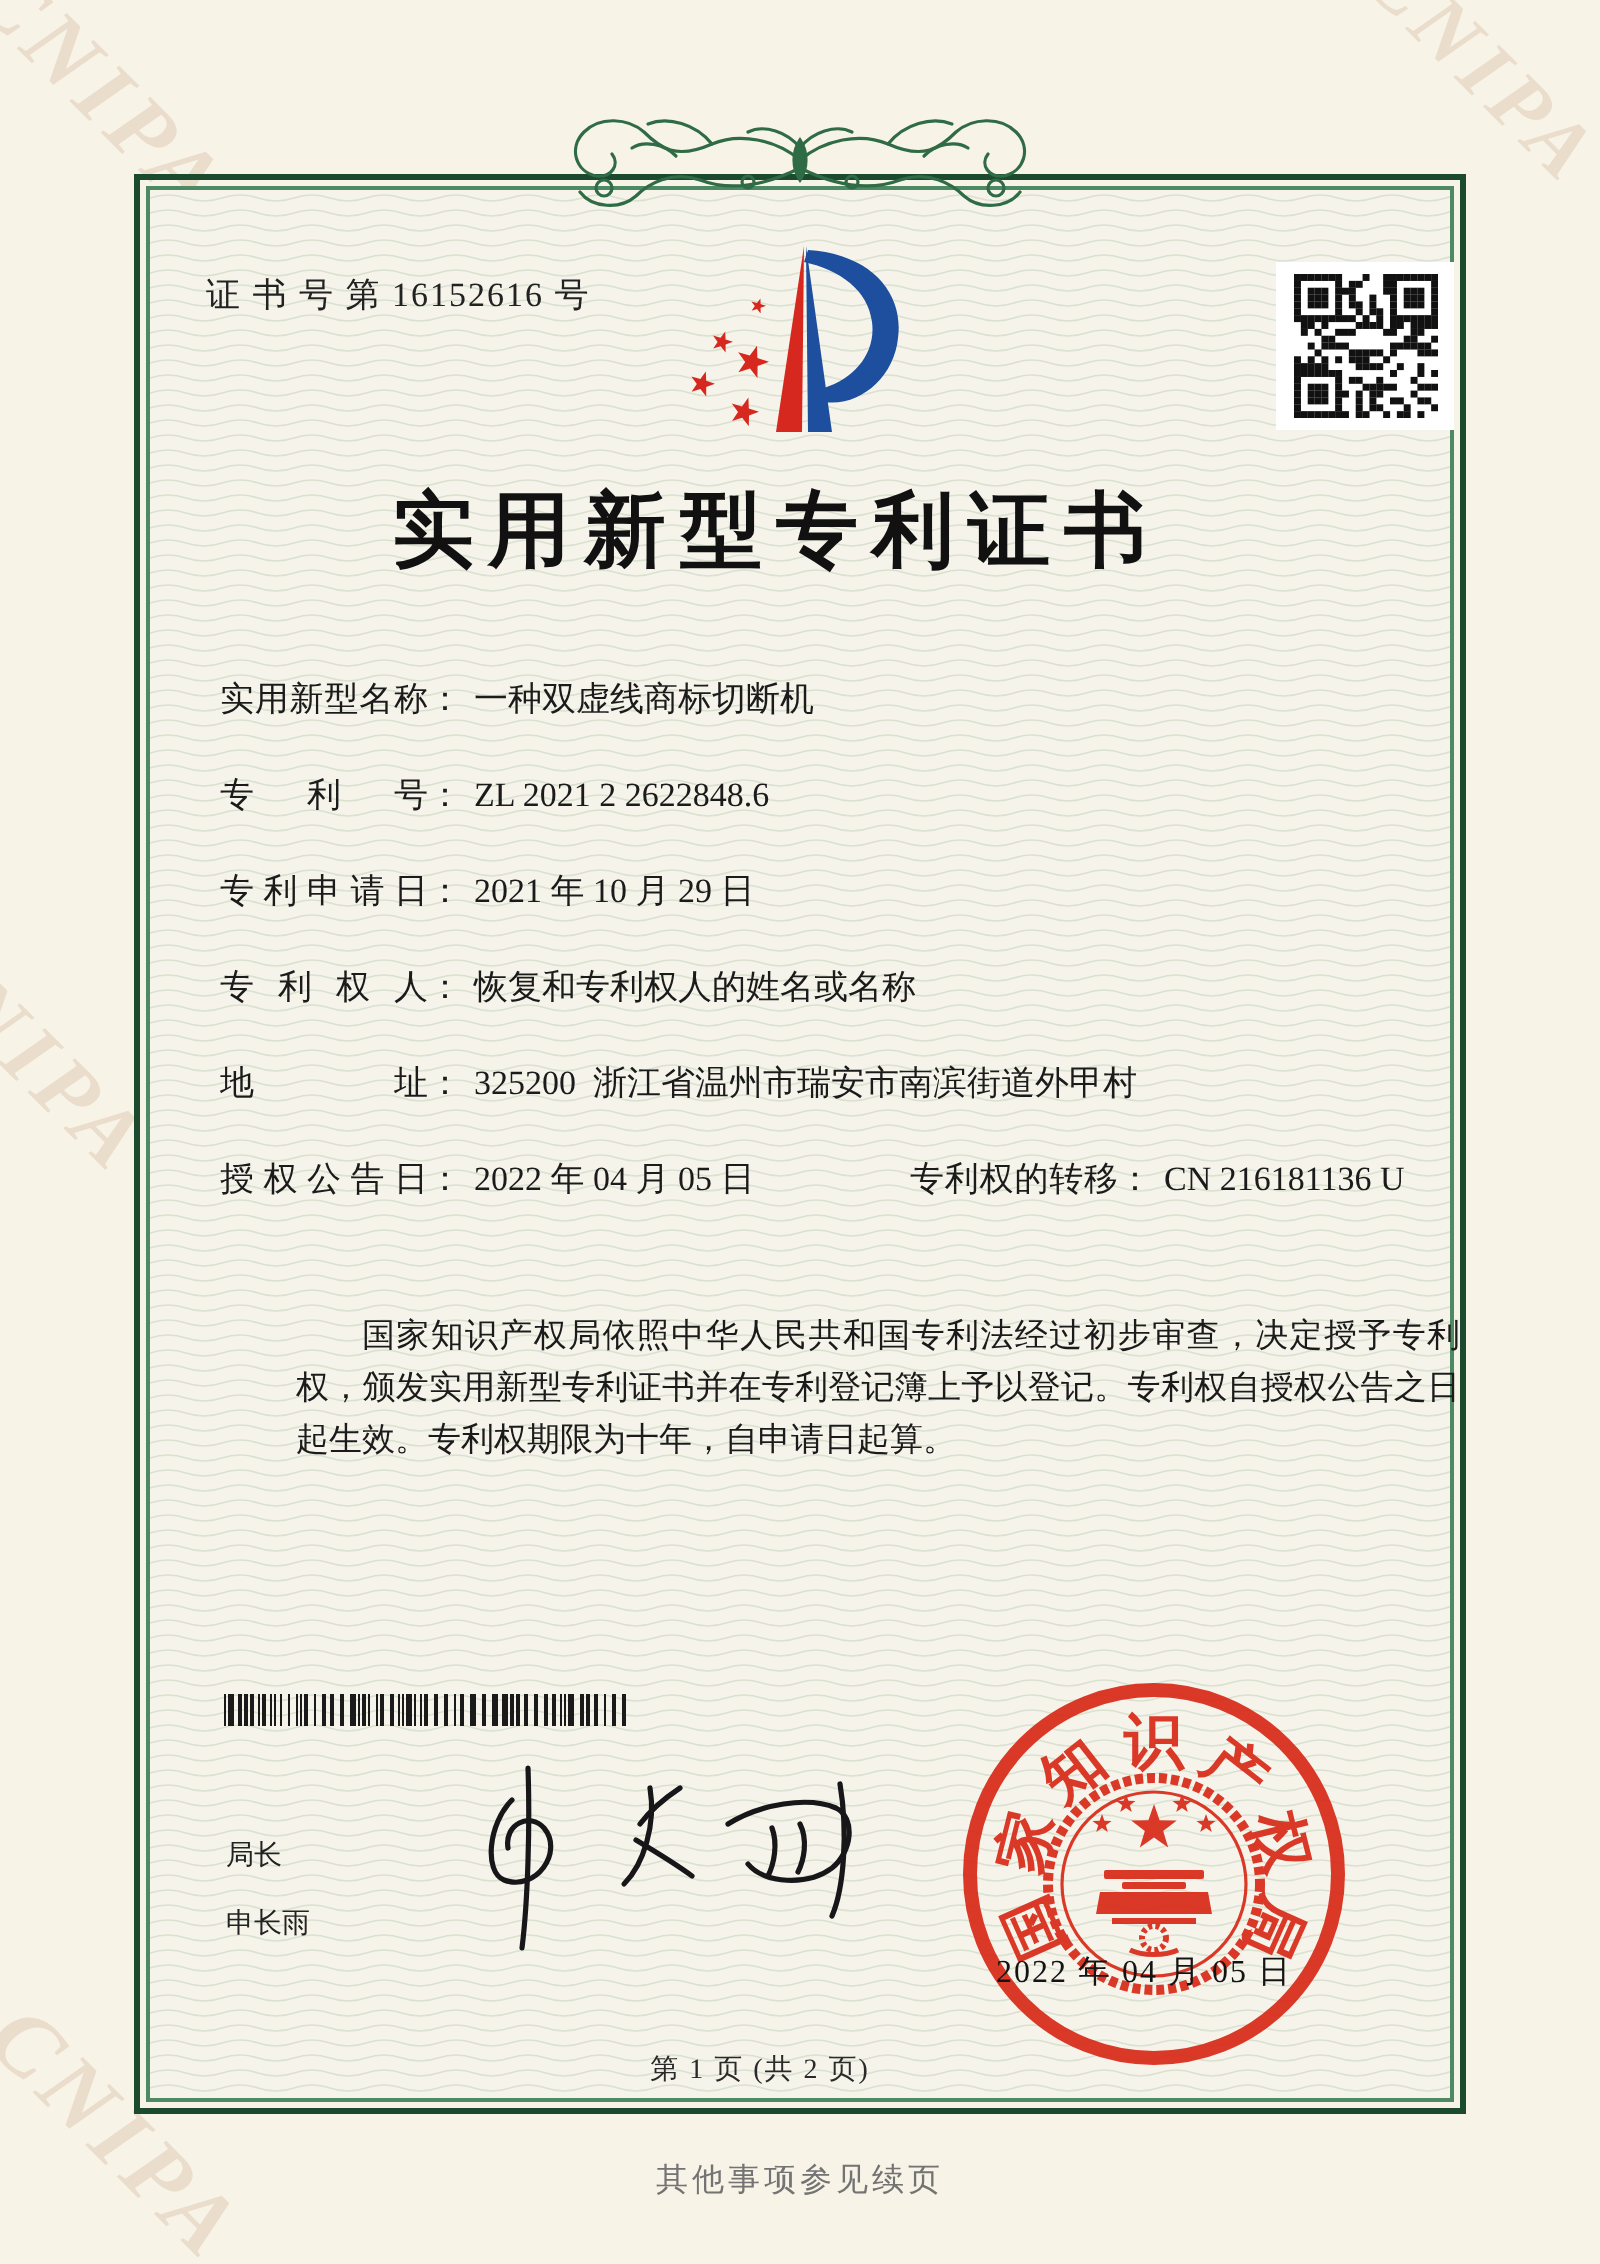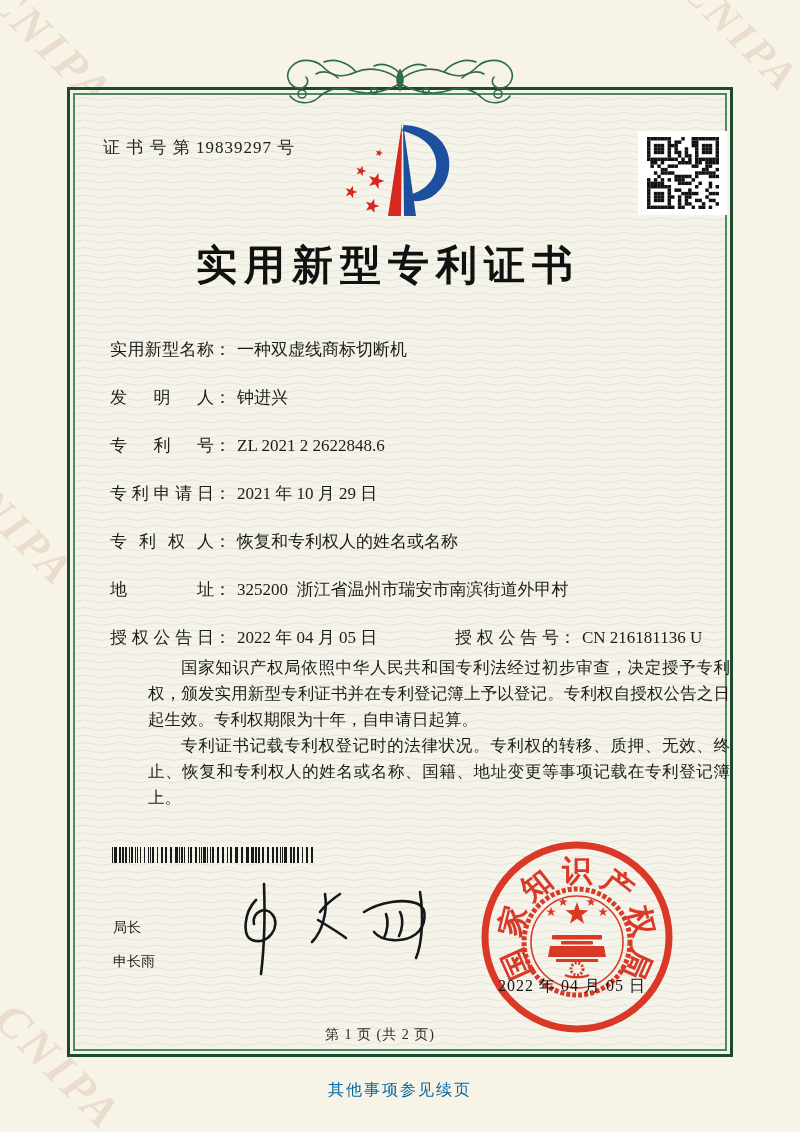--- a/index.html
+++ b/index.html
@@ -56,21 +56,21 @@
     position:absolute;left:497px;top:976px;width:150px;text-align:center;
     font-size:16px;letter-spacing:1px;color:#141414;z-index:6;white-space:nowrap;
   }
   .signer{position:absolute;left:113px;top:910px;
           font-family:"Liberation Sans","DejaVu Sans",sans-serif;
           font-size:14px;color:#222;line-height:34px;}
   .signature{position:absolute;left:228px;top:878px;}
   .page-info{position:absolute;left:0;top:1026px;width:760px;text-align:center;
              font-size:14px;color:#2a2a2a;letter-spacing:1px;}
   .cont-note{position:absolute;left:0;top:1080px;width:800px;text-align:center;
-             font-size:16px;color:#0369a1;letter-spacing:2px;}
+             font-size:16px;color:#737373;letter-spacing:2px;}
 </style>
 </head>
 <body>
 
 <div class="wm" style="left:-28px;top:18px;font-size:46px;">CNIPA</div>
 <div class="wm" style="left:668px;top:10px;font-size:42px;">CNIPA</div>
 <div class="wm" style="left:468px;top:348px;font-size:44px;">CNIPA</div>
 <div class="wm" style="left:-62px;top:500px;font-size:44px;">CNIPA</div>
 <div class="wm" style="left:240px;top:700px;font-size:44px;opacity:.18;">CNIPA</div>
 <div class="wm" style="left:-20px;top:1040px;font-size:46px;">CNIPA</div>
@@ -219,21 +219,21 @@
       <path d="M60,34 C54,28 44,26 38,30"></path>
       <circle cx="24" cy="50" r="4"></circle>
       <circle cx="96" cy="47" r="3"></circle>
       <path d="M122,30 C116,22 104,18 96,22"></path>
     </g>
     <use href="#fl-half" transform="translate(244,0) scale(-1,1)"></use>
     <path d="M122,26 C118,32 118,40 122,46 C126,40 126,32 122,26 Z" fill="#2f6b45"></path>
   </g>
 </svg>
 
-<div class="cert-no">证 书 号 第 19839297 号</div>
+<div class="cert-no">证 书 号 第 16152616 号</div>
 
 <svg class="logo" width="145" height="122" viewBox="0 0 145 122">
   <path d="M76,13 C108,15 124,35 121,57 C119,78 99,94 80,88 C78,86 80,84 84,82 C100,77 110,64 108,49 C106,33 92,23 74,19 Z" fill="#1d4f9e"></path>
   <path d="M74,11 L60,104 L73,104 Z" fill="#d6281e"></path>
   <path d="M75,11 L76,104 L88,104 Z" fill="#1d4f9e"></path>
   <g id="logo-stars" fill="#d6281e">
       <polygon points="52.2,37.2 52.3,40.0 55.0,40.9 52.3,41.9 52.3,44.8 50.5,42.5 47.8,43.4 49.4,41.0 47.7,38.7 50.5,39.5"></polygon>
       <polygon points="34.6,53.7 34.8,57.7 38.5,58.9 34.8,60.3 34.8,64.2 32.3,61.1 28.6,62.3 30.8,59.0 28.5,55.8 32.3,56.9"></polygon>
       <polygon points="50.5,60.9 50.7,67.0 56.5,68.9 50.8,71.0 50.7,77.0 47.0,72.2 41.2,74.1 44.6,69.0 41.1,64.1 46.9,65.8"></polygon>
       <polygon points="24.9,73.8 25.1,78.4 29.5,79.9 25.1,81.5 25.1,86.2 22.2,82.5 17.8,83.9 20.4,80.0 17.7,76.3 22.2,77.5"></polygon>
@@ -470,45 +470,41 @@
     </svg>
 </div>
 
 <div class="title">实用新型专利证书</div>
 
 <div class="fields">
   <div class="frow">
     <span class="lbl">实用新型名称</span><span class="colon">：</span><span class="val">一种双虚线商标切断机</span>
   </div>
   <div class="frow">
-    <span class="lbl">发明人</span><span class="colon">：</span><span class="val">钟进兴</span>
-  </div>
-  <div class="frow">
     <span class="lbl">专利号</span><span class="colon">：</span><span class="val">ZL 2021 2 2622848.6</span>
   </div>
   <div class="frow">
     <span class="lbl">专利申请日</span><span class="colon">：</span><span class="val">2021 年 10 月 29 日</span>
   </div>
   <div class="frow">
     <span class="lbl">专利权人</span><span class="colon">：</span><span class="val">恢复和专利权人的姓名或名称</span>
   </div>
   <div class="frow">
     <span class="lbl">地址</span><span class="colon">：</span><span class="val">325200  浙江省温州市瑞安市南滨街道外甲村</span>
   </div>
   <div class="frow">
     <span class="lbl">授权公告日</span><span class="colon">：</span><span class="val">2022 年 04 月 05 日</span>
     <span class="grant2">
-      <span class="lbl">授权公告号</span><span class="colon">：</span><span class="val">CN 216181136 U</span>
+      <span class="lbl">专利权的转移</span><span class="colon">：</span><span class="val">CN 216181136 U</span>
     </span>
   </div>
 </div>
 
 <div class="paras">
   <p>国家知识产权局依照中华人民共和国专利法经过初步审查，决定授予专利权，颁发实用新型专利证书并在专利登记簿上予以登记。专利权自授权公告之日起生效。专利权期限为十年，自申请日起算。</p>
-  <p>专利证书记载专利权登记时的法律状况。专利权的转移、质押、无效、终止、恢复和专利权人的姓名或名称、国籍、地址变更等事项记载在专利登记簿上。</p>
 </div>
 
 <svg class="barcode" id="barcode" width="206" height="16">
     <rect x="0" y="0" width="1" height="16" fill="#1a1a1a"></rect>
     <rect x="2" y="0" width="3" height="16" fill="#1a1a1a"></rect>
     <rect x="7" y="0" width="2" height="16" fill="#1a1a1a"></rect>
     <rect x="10" y="0" width="2" height="16" fill="#1a1a1a"></rect>
     <rect x="13" y="0" width="2" height="16" fill="#1a1a1a"></rect>
     <rect x="17" y="0" width="1" height="16" fill="#1a1a1a"></rect>
     <rect x="19" y="0" width="2" height="16" fill="#1a1a1a"></rect>

